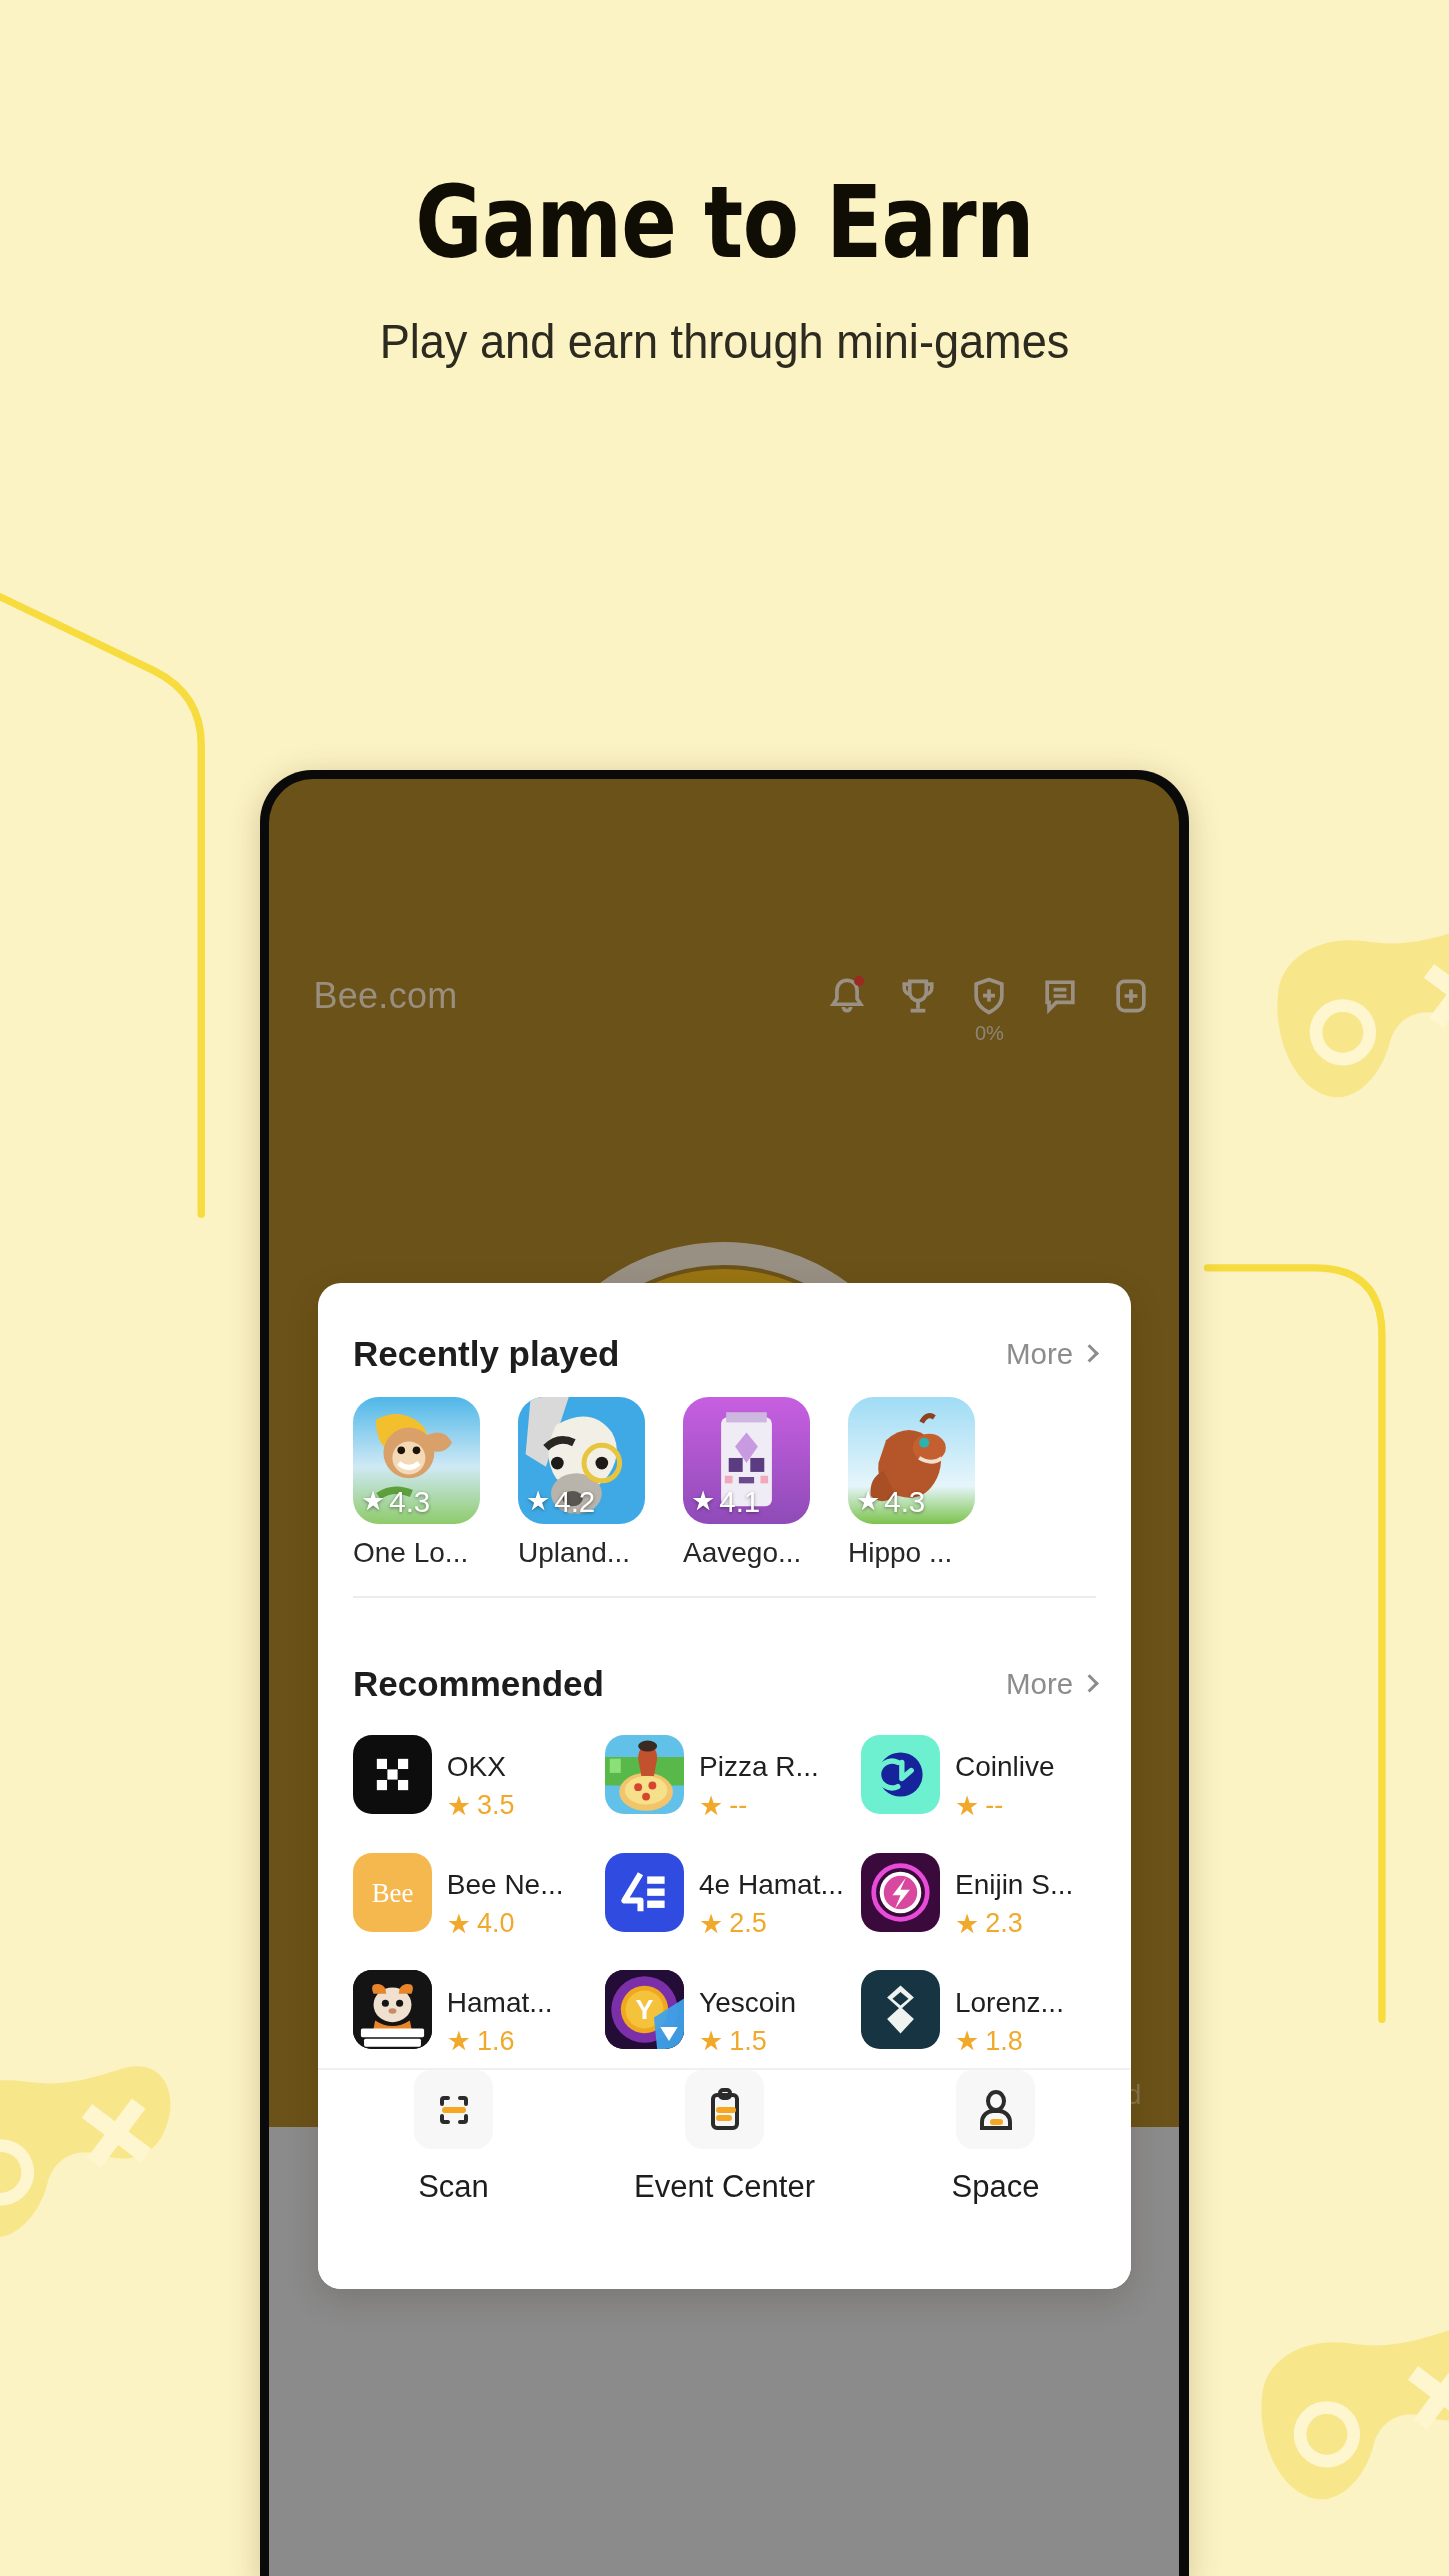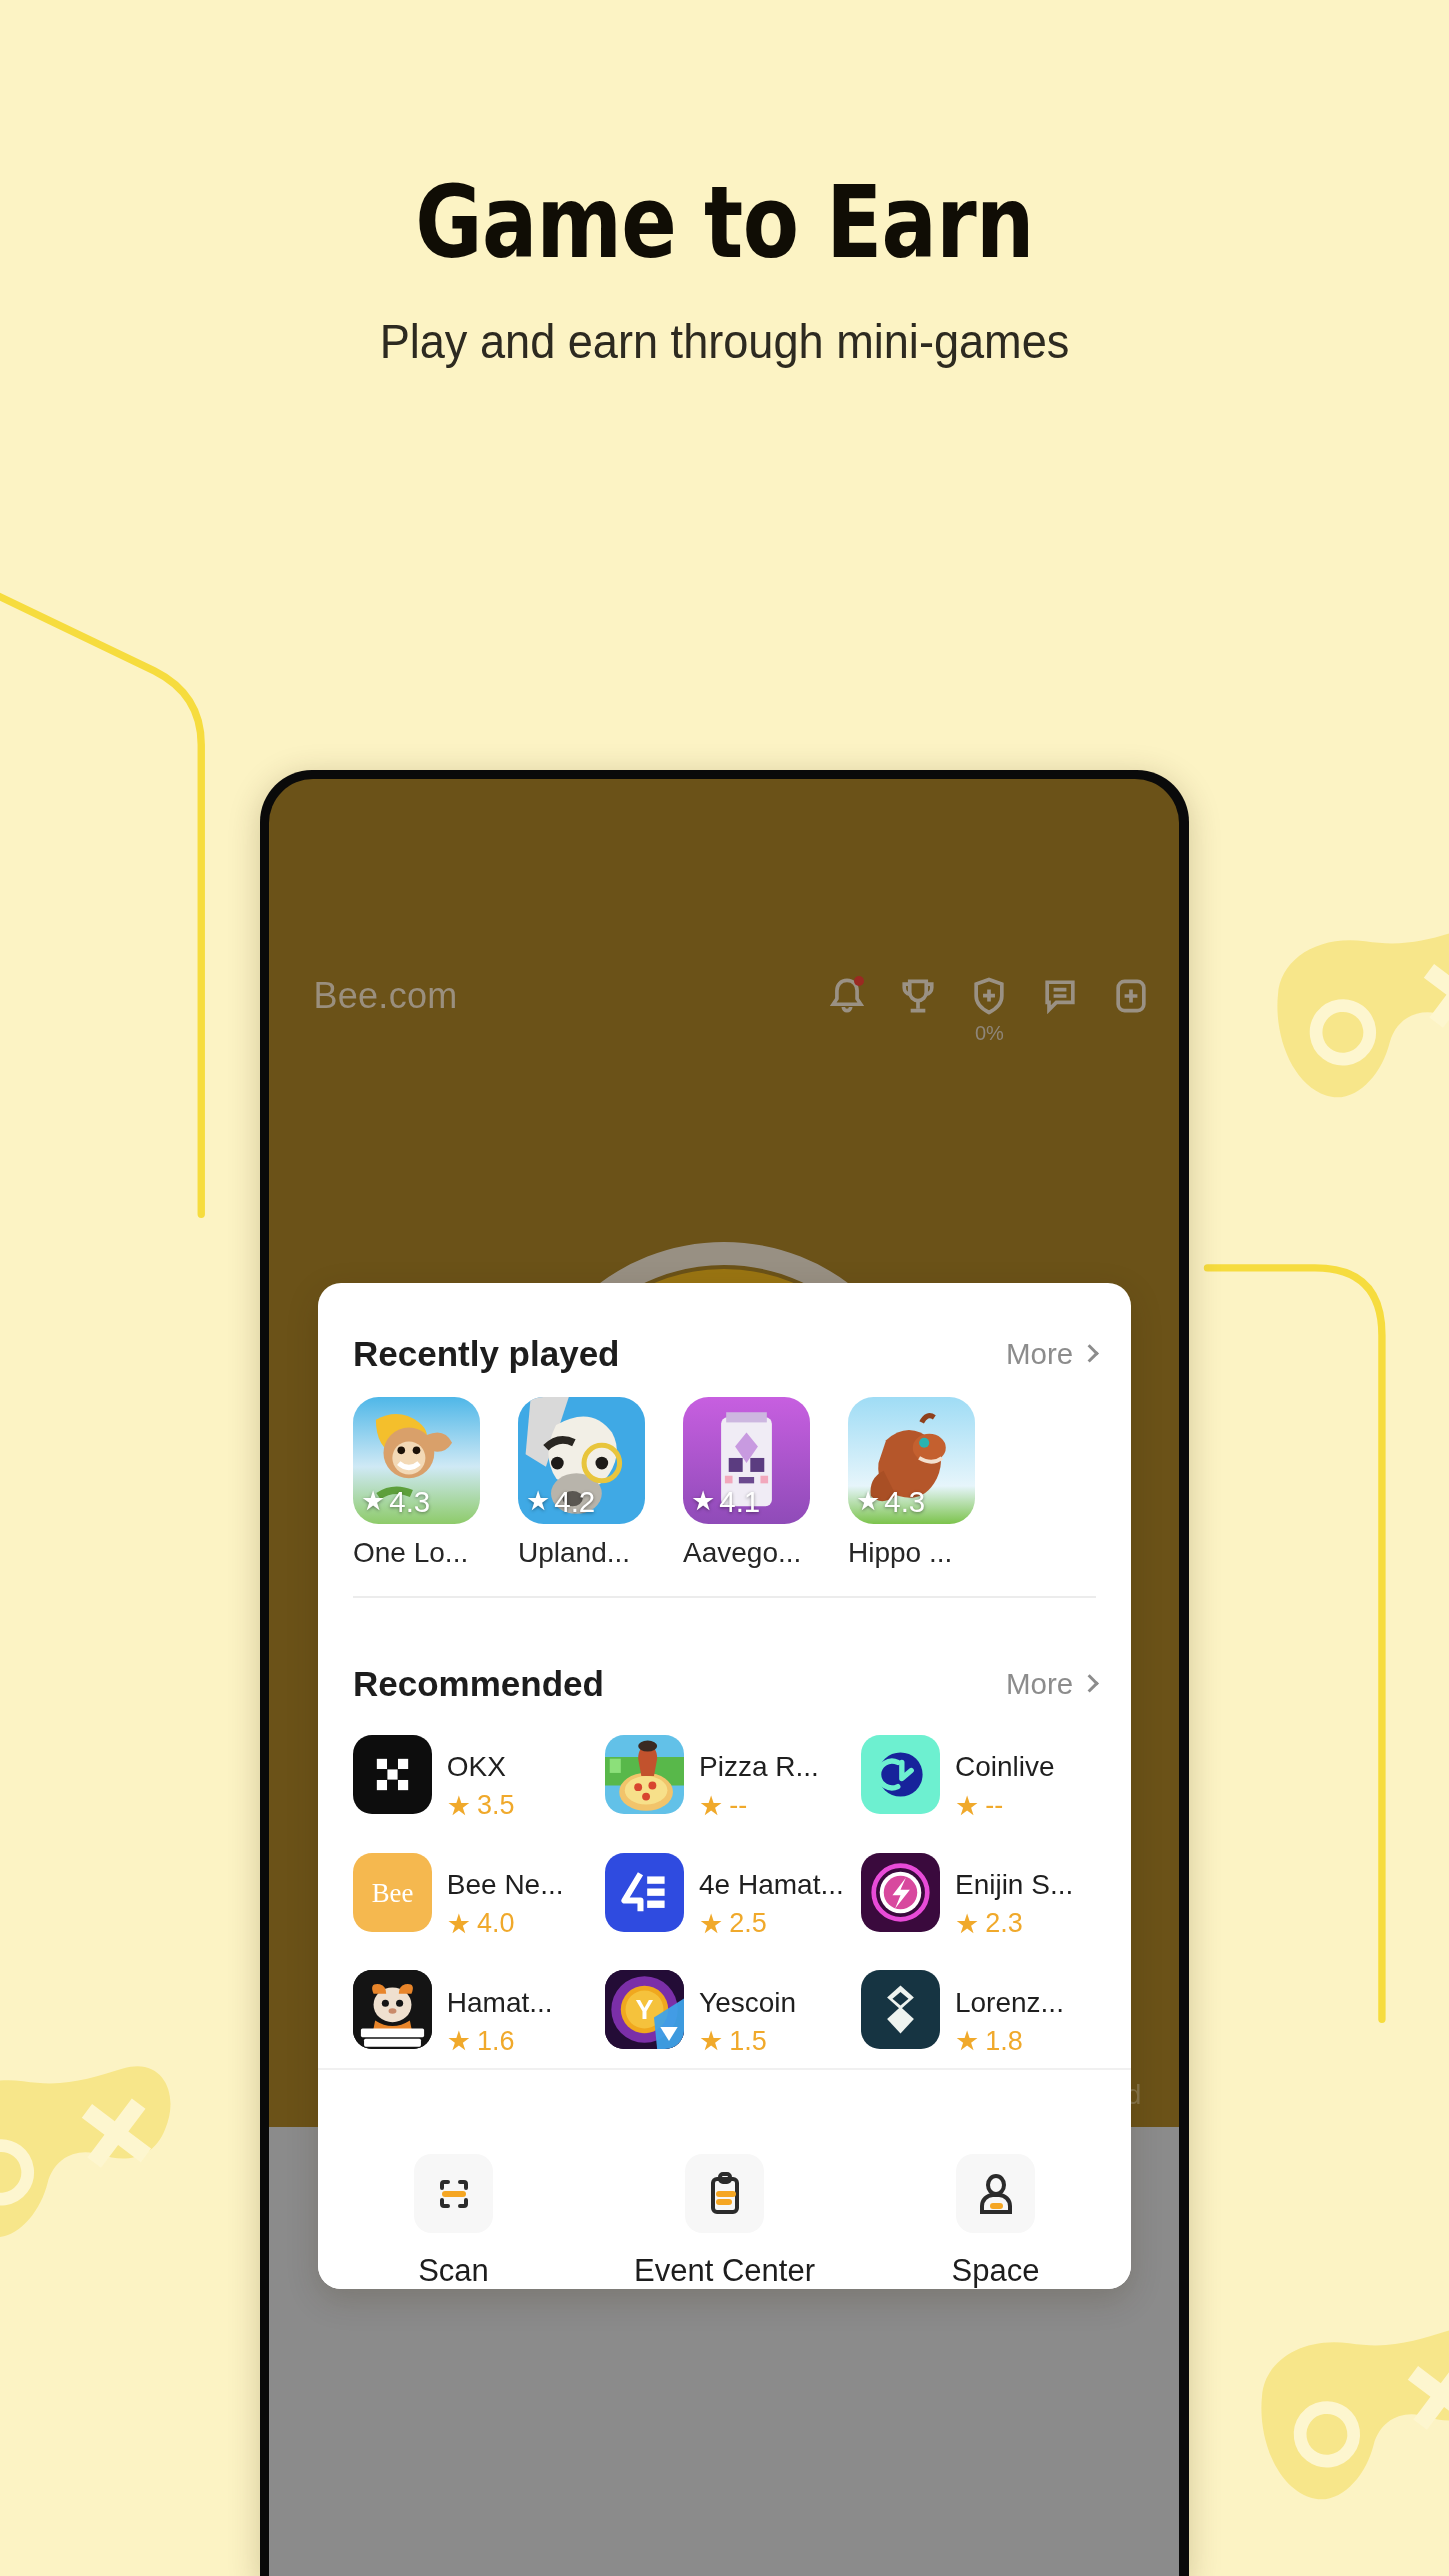--- a/index.html
+++ b/index.html
@@ -183,21 +183,21 @@
   .rec-item { display: flex; align-items: center; gap: 14.8px; }
   .rec-ic { width: 79px; height: 79px; border-radius: 19px; flex: 0 0 auto; overflow: hidden;
             display: flex; align-items: center; justify-content: center; }
   .rec-text { min-width: 0; }
   .rec-name { font-size: 28px; color: #1f1f1f; white-space: nowrap; overflow: hidden; margin-top: 24px; }
   .rec-rate { margin-top: 6.7px; font-size: 27px; color: #f0a92b; display: flex; align-items: center; gap: 6px; }
 
   .ov-footer {
     position: absolute; left: 0; right: 0; bottom: 0; height: 221px;
     background: #fff; border-top: 2px solid #f0f0f0;
-    display: flex; align-items: flex-end;
+    display: flex; align-items: flex-start;
   }
   .foot-item { flex: 1; display: flex; flex-direction: column; align-items: center; gap: 20px; }
   .foot-ic { width: 79px; height: 79px; display: flex; align-items: center; justify-content: center;
              background: #f7f7f7; border-radius: 17.4px; }
   .foot-ic svg { width: 48px; height: 48px; }
   .foot-label { font-size: 31px; color: #1d1d1d; }
 
   
   .art { width: 100%; height: 100%; position: relative; }
 </style>

